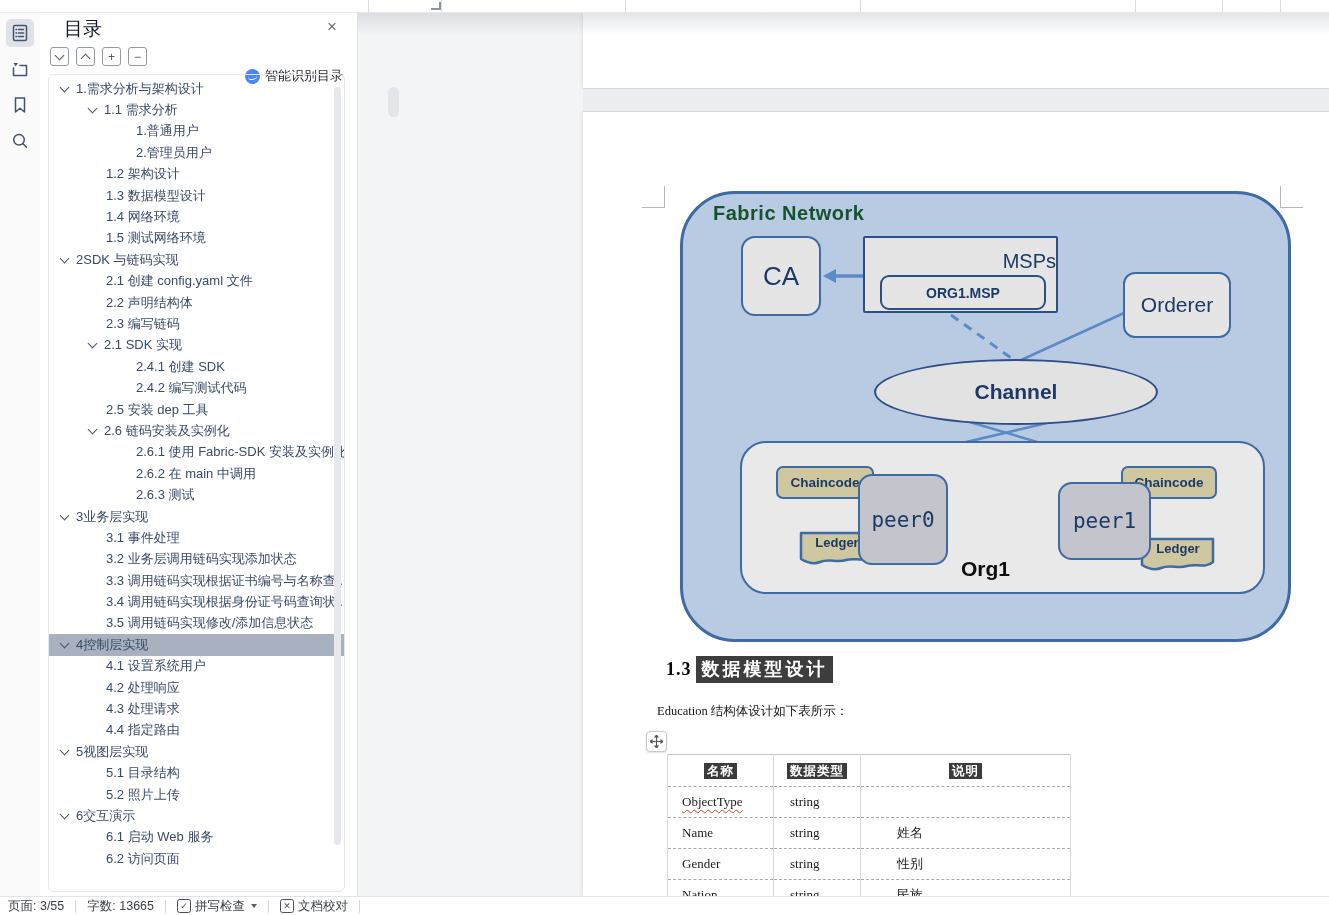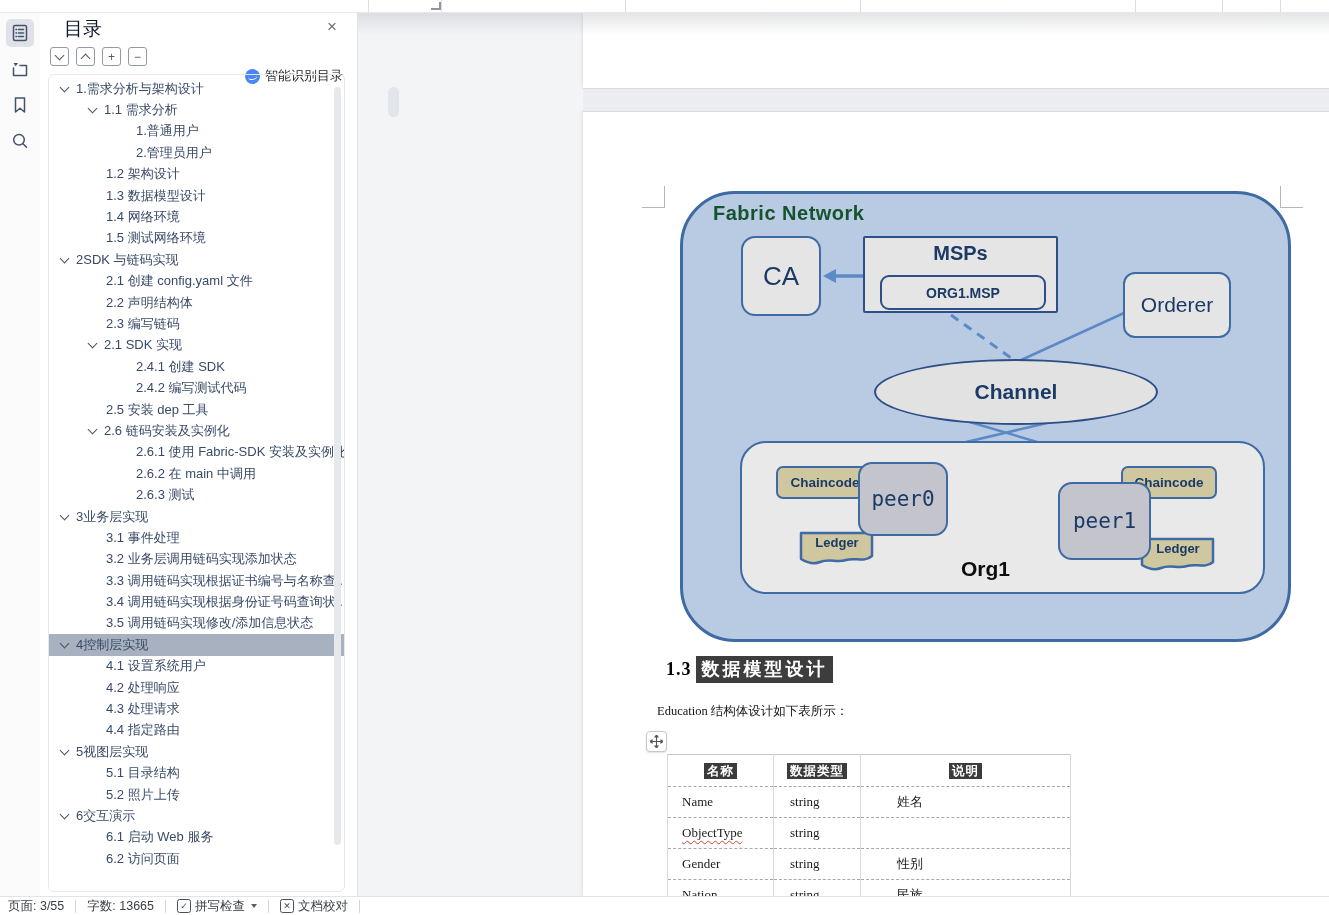--- a/index.html
+++ b/index.html
@@ -58,35 +58,35 @@
 
   
   .diagram{position:absolute;left:97px;top:80px;width:605px;height:445px;background:#b9cbe3;
            border:3px solid #3e6ba3;border-radius:55px;}
   .dg-abs{position:absolute;box-sizing:border-box;}
   .dg-label{left:30px;top:8px;font-size:20px;font-weight:bold;color:#14532d;letter-spacing:.5px;}
   .navy{color:#1b3a66;}
   .gray-box{background:#e5e5e5;border:2px solid #3e6ba3;display:flex;align-items:center;justify-content:center;}
   .ca-box{left:58px;top:42px;width:80px;height:80px;border-radius:14px;font-size:26px;}
   .msps-box{left:180px;top:42px;width:195px;height:77px;background:#e5e5e5;border:2px solid #2c4f88;border-radius:2px;}
-  .msps-title{text-align:center;font-size:20px;font-weight:bold;margin-top:4px;}
+  .msps-title{text-align:right;font-size:20px;font-weight:normal;margin-top:12px;}
   .org1msp{position:absolute;left:15px;top:37px;width:162px;height:31px;border:2px solid #2c4f88;border-radius:9px;
            display:flex;align-items:center;justify-content:center;font-size:14px;font-weight:bold;}
   .orderer-box{left:440px;top:78px;width:108px;height:66px;border-radius:12px;font-size:21px;}
   .channel{left:191px;top:165px;width:284px;height:66px;border-radius:50%;background:#e2e2e2;border:2px solid #2c4f88;
            display:flex;align-items:center;justify-content:center;font-size:21px;font-weight:bold;}
   .org1-box{left:57px;top:247px;width:525px;height:153px;background:#e9e9e9;border:2.5px solid #3e6ba3;border-radius:26px;}
   .org1-label{left:0;top:363px;width:100%;text-align:center;font-size:21px;font-weight:bold;color:#0d0d0d;}
   .chaincode{background:#cfc79f;border:2px solid #3e6ba3;border-radius:7px;display:flex;align-items:center;justify-content:center;
              font-size:13.5px;font-weight:bold;}
   .cc-l{left:93px;top:272px;width:98px;height:33px;}
   .cc-r{left:438px;top:272px;width:96px;height:33px;}
   .peer{background:#c3c4cc;border:2px solid #3e6ba3;border-radius:14px;display:flex;align-items:center;justify-content:center;
         font-size:21px;font-family:"DejaVu Sans Mono","Liberation Mono",monospace;}
-  .peer0{left:175px;top:268px;width:90px;height:74px;}
+  .peer0{left:175px;top:280px;width:90px;height:91px;}
   .peer1{left:375px;top:288px;width:93px;height:78px;}
   .ledger{width:78px;height:42px;}
   .lg-l{left:115px;top:336px;}
   .lg-r{left:456px;top:342px;}
   .ledger .lg-label{position:absolute;left:0;top:5px;width:100%;text-align:center;font-size:13px;font-weight:bold;color:#1b3a66;}
   .connectors{position:absolute;left:0;top:0;width:605px;height:445px;}
 
   
   .serif{font-family:"Liberation Serif","DejaVu Serif",serif;}
   .sec-heading{position:absolute;left:83px;top:546px;font-size:18px;font-weight:bold;color:#000;}
@@ -378,28 +378,28 @@
           </colgroup>
         <thead>
             <tr id="tbl-head-row">
               <th><span class="hl-chip">名称</span></th>
               <th><span class="hl-chip">数据类型</span></th>
               <th><span class="hl-chip">说明</span></th>
             </tr>
           </thead>
         <tbody id="tbl-body">
             <tr>
+              <td><span class="misspelled">ObjectType</span></td>
+              <td><span>string</span></td>
+              <td><span></span></td>
+            </tr>
+            <tr>
               <td><span>Name</span></td>
               <td><span>string</span></td>
               <td><span>姓名</span></td>
-            </tr>
-            <tr>
-              <td><span class="misspelled">ObjectType</span></td>
-              <td><span>string</span></td>
-              <td><span></span></td>
             </tr>
             <tr>
               <td><span>Gender</span></td>
               <td><span>string</span></td>
               <td><span>性别</span></td>
             </tr>
             <tr>
               <td><span>Nation</span></td>
               <td><span>string</span></td>
               <td><span>民族</span></td>

